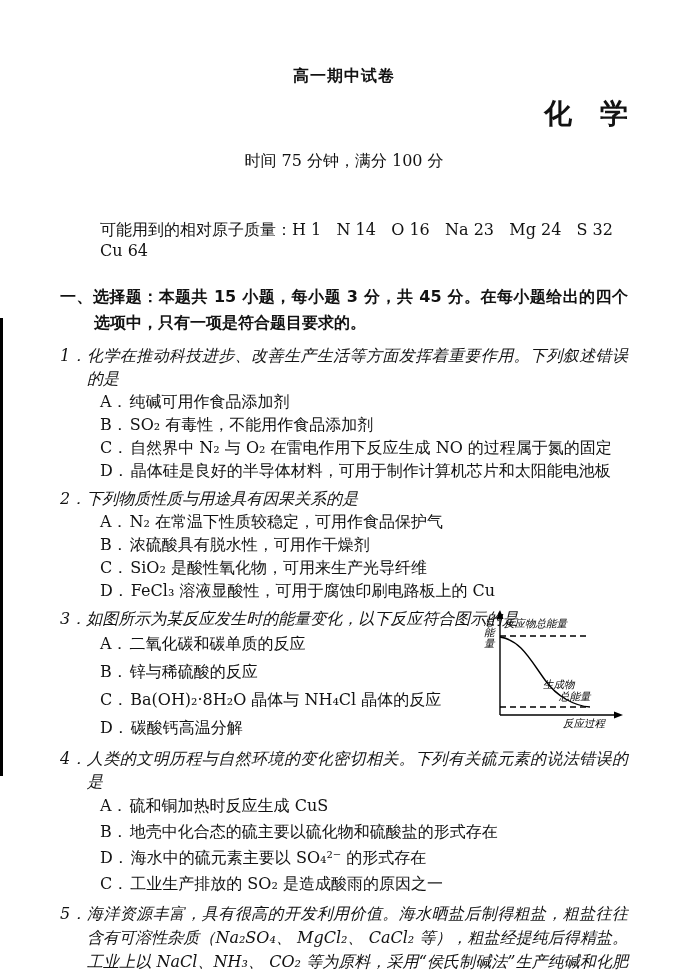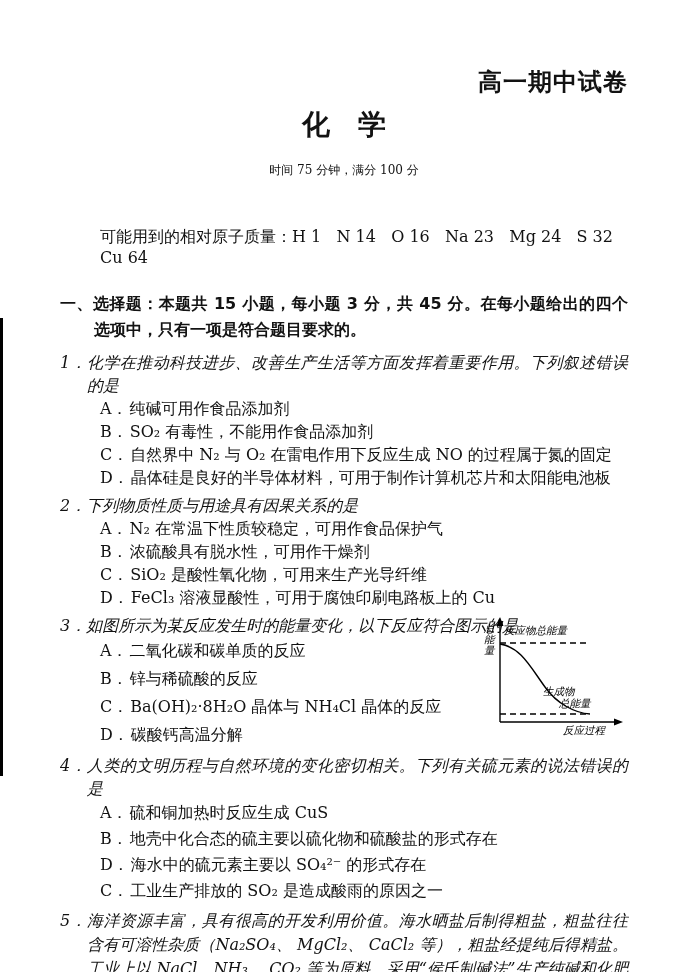--- a/index.html
+++ b/index.html
@@ -13,30 +13,30 @@
   }
   .page { position: relative; width: 688px; height: 972px; background: #fff; }
   .content { padding: 0 60px; }
 
   .scan-artifact {
     position: absolute; left: 0; top: 252px;
     width: 3px; height: 458px; background: #000;
   }
 
   .title {
-    margin-top: 66px; text-align: right;
-    font-size: 24px; font-weight: bold; letter-spacing: 1px;
+    margin-top: 66px; text-align: center;
+    font-size: 16px; font-weight: bold; letter-spacing: 1px;
   }
   .subject {
-    margin-top: 8px; text-align: center;
+    margin-top: 8px; text-align: right;
     font-size: 28px; font-weight: bold;
   }
   .meta {
     margin-top: 18px; text-align: center;
-    font-size: 12px;
+    font-size: 16px;
   }
   .atomic {
     margin-top: 48px; padding-left: 40px;
     font-size: 16px; white-space: pre-wrap;
   }
   .section-heading {
     margin-top: 24px;
     font-family: "DejaVu Sans", "Liberation Sans", sans-serif;
     font-weight: bold; font-size: 16px; line-height: 26px;
     padding-left: 34px; text-indent: -34px;

